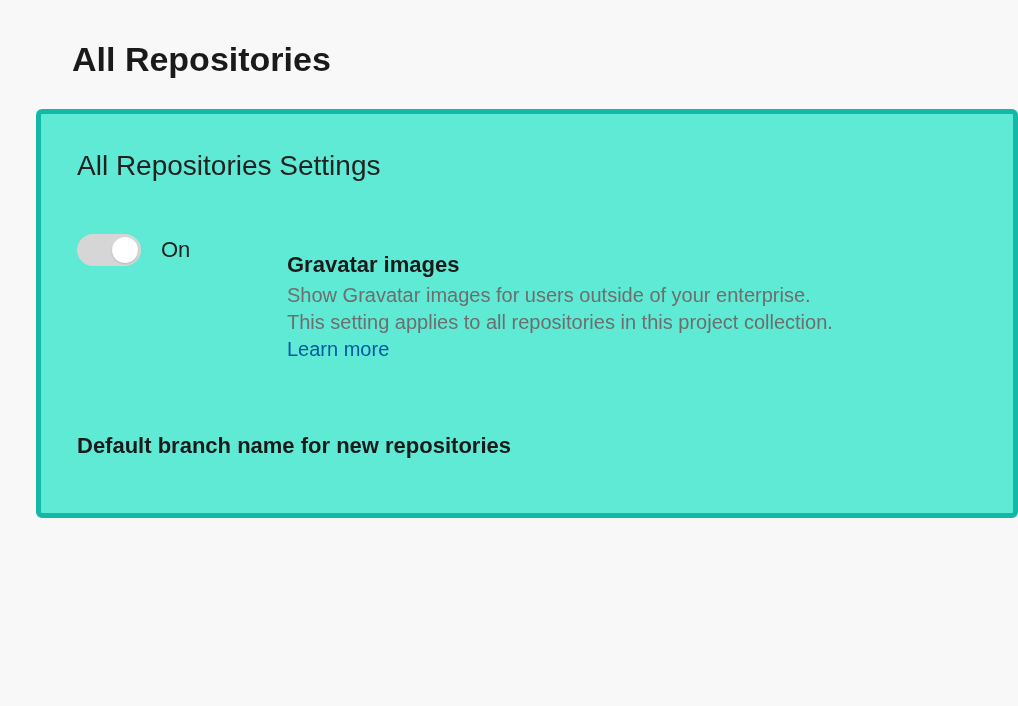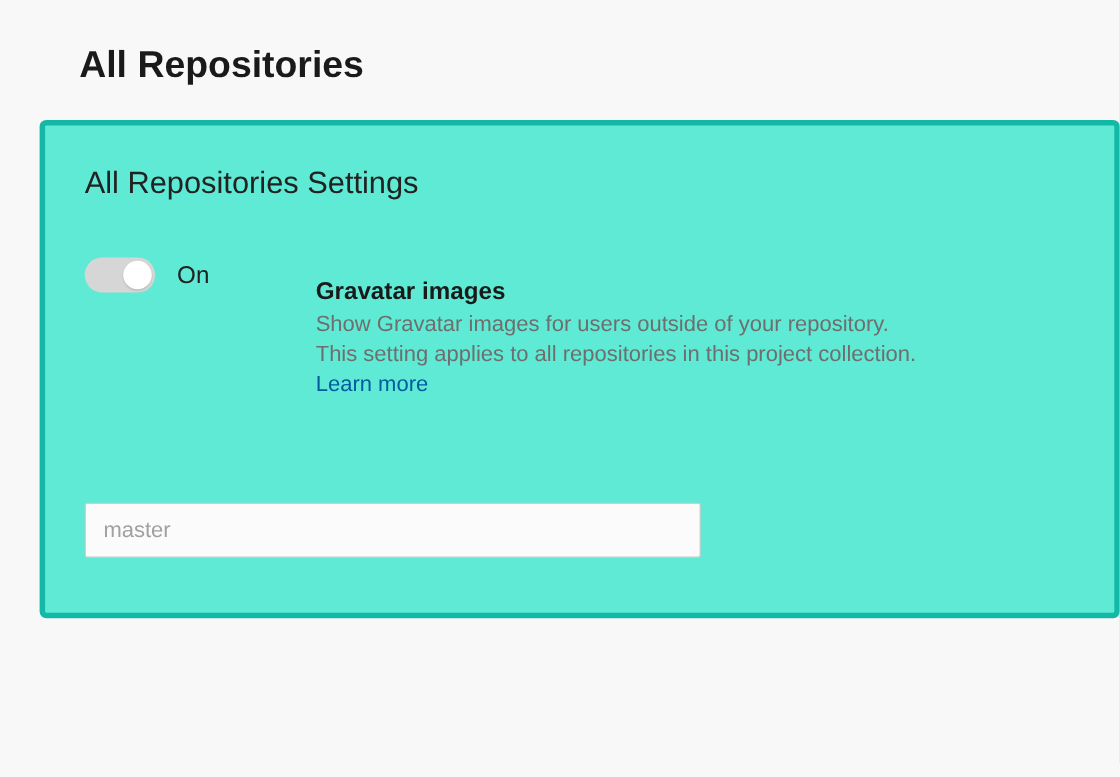--- a/index.html
+++ b/index.html
@@ -139,24 +139,24 @@
   <div class="setting-row">
     <div class="toggle-cell">
       <div class="toggle on">
         <div class="knob"></div>
       </div>
       <span class="toggle-label">On</span>
     </div>
     <div class="setting-body">
       <div class="setting-title">Gravatar images</div>
       <div class="setting-desc">
-        <span>Show Gravatar images for users outside of your repository. This setting applies to all repositories in this project collection. </span><a class="learn-more">Learn more</a>
+        <span>Show Gravatar images for users outside of your enterprise. This setting applies to all repositories in this project collection. </span><a class="learn-more">Learn more</a>
       </div>
     </div>
   </div>
 
   <div class="setting-row">
     <div class="setting-body">
-      <input type="text" class="branch-input" placeholder="master" style="">
+      <div class="setting-title">Default branch name for new repositories</div>
     </div>
   </div>
 
 </div>
 
 </body></html>

